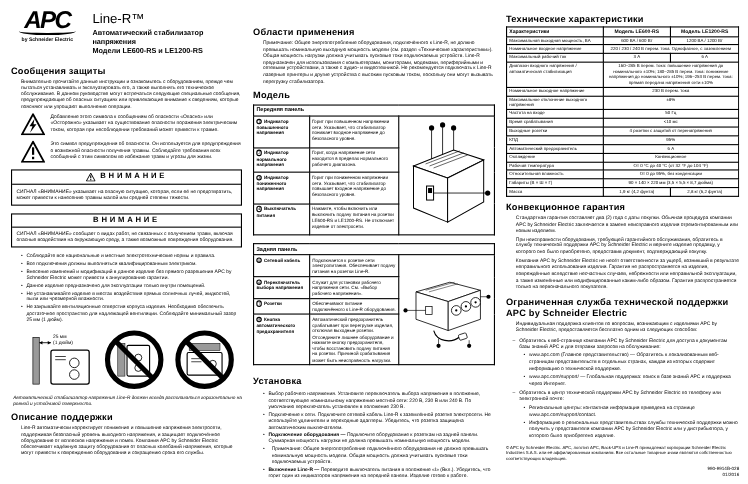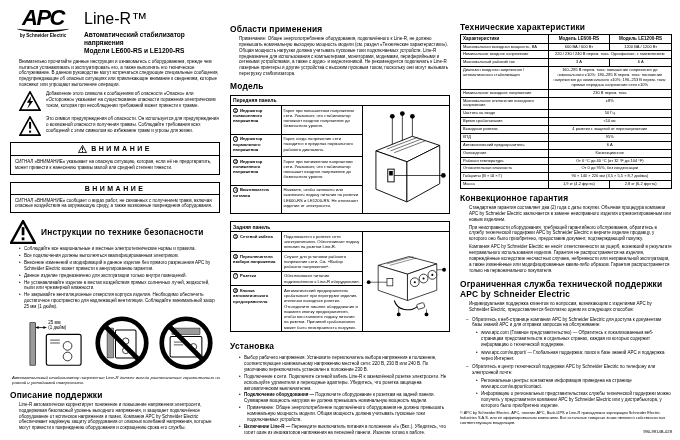--- a/index.html
+++ b/index.html
@@ -13,21 +13,21 @@
   h1{font-size:8.4px;font-weight:bold;margin:4px 0 2px;letter-spacing:.2px}
   p,li,td,th,div.txt{font-size:4.5px;line-height:1.3}
   .indent{padding-left:9px}
   
   .header{display:flex;gap:8px;align-items:flex-start;margin-bottom:3px}
   .logo{width:66px;flex:none;text-align:center}
   .logo-apc{font-size:22px;font-weight:900;font-style:italic;letter-spacing:-1.5px;line-height:.9}
   .logo-swoosh{width:52px;height:7px;border-bottom:2.6px solid #000;border-radius:50%;margin:-3px auto 1px}
   .logo-sub{font-size:4.6px;font-weight:bold}
   .title-block{padding-top:2px}
-  .product-title{font-size:16px;font-weight:500;margin-bottom:3px}
+  .product-title{font-size:12px;font-weight:500;margin-bottom:3px}
   .product-sub{font-size:6.6px;font-weight:bold;line-height:1.25}
   
   .note{display:flex;gap:5px;margin:3px 0 2px 9px;align-items:flex-start}
   .note svg{flex:none}
   
   .caution{border:1px solid #000;margin:4px 0 3px}
   .caution-title{display:flex;justify-content:center;align-items:center;gap:4px;
     padding:2px 0;border-bottom:1px solid #000;font-size:7px;font-weight:bold;letter-spacing:2.5px}
   .caution-body{padding:3px 4px}
   
@@ -80,20 +80,21 @@
         <div class="logo-swoosh"></div>
         <div class="logo-sub">by Schneider Electric</div>
       </div>
       <div class="title-block">
         <div class="product-title">Line-R™</div>
         <div class="product-sub">Автоматический стабилизатор напряжения</div>
         <div class="product-sub">Модели LE600-RS и LE1200-RS</div>
       </div>
     </div>
 
+    <h1>Сообщения защиты</h1>
     <p class="indent">Внимательно прочитайте данные инструкции и ознакомьтесь с оборудованием, прежде чем пытаться устанавливать и эксплуатировать его, а также выполнять его техническое обслуживание. В данном руководстве могут встречаться следующие специальные сообщения, предупреждающие об опасных ситуациях или привлекающие внимание к сведениям, которые поясняют или упрощают выполнение операции.</p>
 
     <div class="note">
       <svg width="22" height="20" viewBox="0 0 24 22">
         <path d="M12 1 L23 21 H1 Z" fill="none" stroke="#000" stroke-width="1.8"></path>
         <path d="M13.5 5.5 L8.5 13 h3 l-2.5 6.5 6.5 -8.5 h-3 z" fill="#000"></path>
       </svg>
       <p>Добавление этого символа к сообщениям об опасности «Опасно» или «Осторожно» указывает на существование опасности поражения электрическим током, которая при несоблюдении требований может привести к травме.</p>
     </div>
     <div class="note">
@@ -117,28 +118,20 @@
       <p class="caution-body">СИГНАЛ «ВНИМАНИЕ» указывает на опасную ситуацию, которая, если её не предотвратить, может привести к нанесению травмы малой или средней степени тяжести.</p>
     </div>
 
     <div class="caution">
       <div class="caution-title">
         <span>ВНИМАНИЕ</span>
       </div>
       <p class="caution-body">СИГНАЛ «ВНИМАНИЕ» сообщает о видах работ, не связанных с получением травм, включая опасные воздействия на окружающую среду, а также возможные повреждения оборудования.</p>
     </div>
 
-    <div class="safety-head">
-      <svg width="26" height="24" viewBox="0 0 24 22">
-        <path d="M12 1 L23 21 H1 Z" fill="none" stroke="#000" stroke-width="2.2"></path>
-        <rect x="10.8" y="6.5" width="2.5" height="7.5" fill="#000"></rect>
-        <rect x="10.8" y="16" width="2.5" height="2.6" fill="#000"></rect>
-      </svg>
-      <h1>Инструкции по технике безопасности</h1>
-    </div>
     <ul class="blist">
       <li>Соблюдайте все национальные и местные электротехнические нормы и правила.</li>
       <li>Все подключения должны выполняться квалифицированным электриком.</li>
       <li>Внесение изменений и модификаций в данное изделие без прямого разрешения APC by Schneider Electric может привести к аннулированию гарантии.</li>
       <li>Данное изделие предназначено для эксплуатации только внутри помещений.</li>
       <li>Не устанавливайте изделие в местах воздействия прямых солнечных лучей, жидкостей, пыли или чрезмерной влажности.</li>
       <li>Не закрывайте вентиляционные отверстия корпуса изделия. Необходимо обеспечить достаточное пространство для надлежащей вентиляции. Соблюдайте минимальный зазор 25 мм (1 дюйм).</li>
     </ul>
 
     <div class="figures">
@@ -285,21 +278,21 @@
       <li><span class="lead"></span><span>Выбор рабочего напряжения. Установите переключатель выбора напряжения в положение, соответствующее номинальному напряжению местной сети: 220 В, 230 В или 240 В. По умолчанию переключатель установлен в положение 230 В.</span></li>
       <li><span class="lead"></span><span>Подключение к сети. Подключите сетевой кабель Line-R к заземлённой розетке электросети. Не используйте удлинители и переходные адаптеры. Убедитесь, что розетка защищена автоматическим выключателем.</span></li>
       <li><span class="lead">Подключение оборудования — </span><span>Подключите оборудование к розеткам на задней панели. Суммарная мощность нагрузки не должна превышать номинальную мощность модели.</span></li>
       <li style="padding-left:8px"><span>Примечание: Общее энергопотребление подключённого оборудования не должно превышать номинальную мощность модели. Общая мощность должна учитывать пусковые токи подключаемых устройств.</span></li>
       <li><span class="lead">Включение Line-R — </span><span>Переведите выключатель питания в положение «I» (Вкл.). Убедитесь, что горит один из индикаторов напряжения на передней панели. Изделие готово к работе.</span></li>
     </ul>
   </div>
 
   <div class="col col-right">
 
-    <h1 style="margin-top:14px">Технические характеристики</h1>
+    <h1 style="margin-top:4px">Технические характеристики</h1>
     <table class="spec">
       <tbody>
           <tr>
         <th class="lab">Характеристики</th>
         <th>Модель LE600-RS</th>
         <th>Модель LE1200-RS</th>
       </tr>
       <tr>
             <td class="lab">Максимальная выходная мощность, ВА</td>
             <td class="val">600 ВА / 600 Вт</td>

